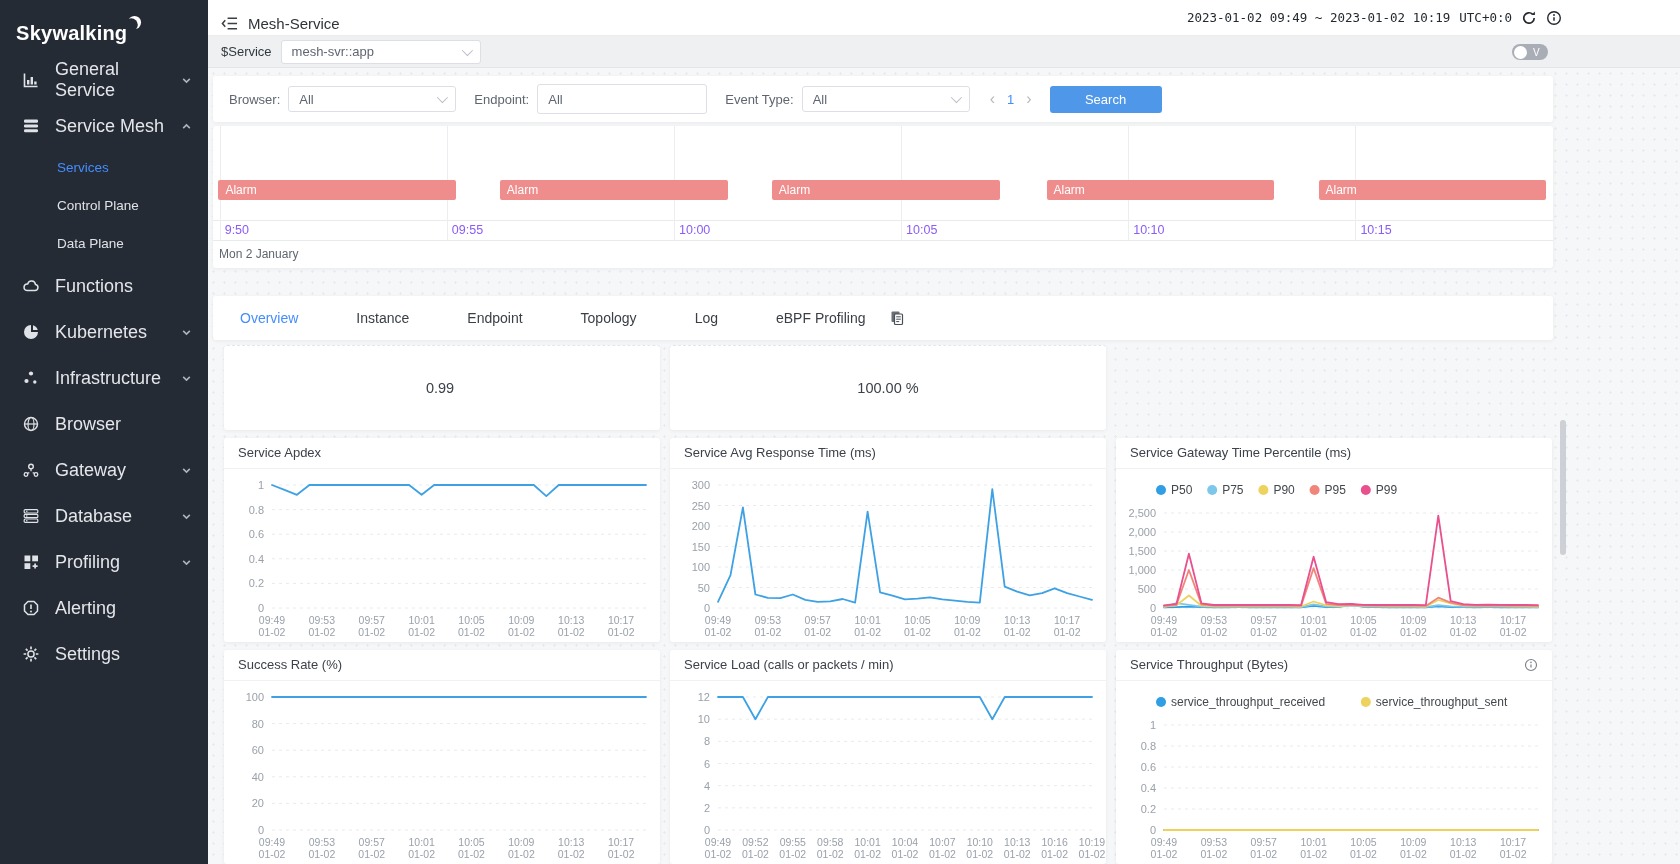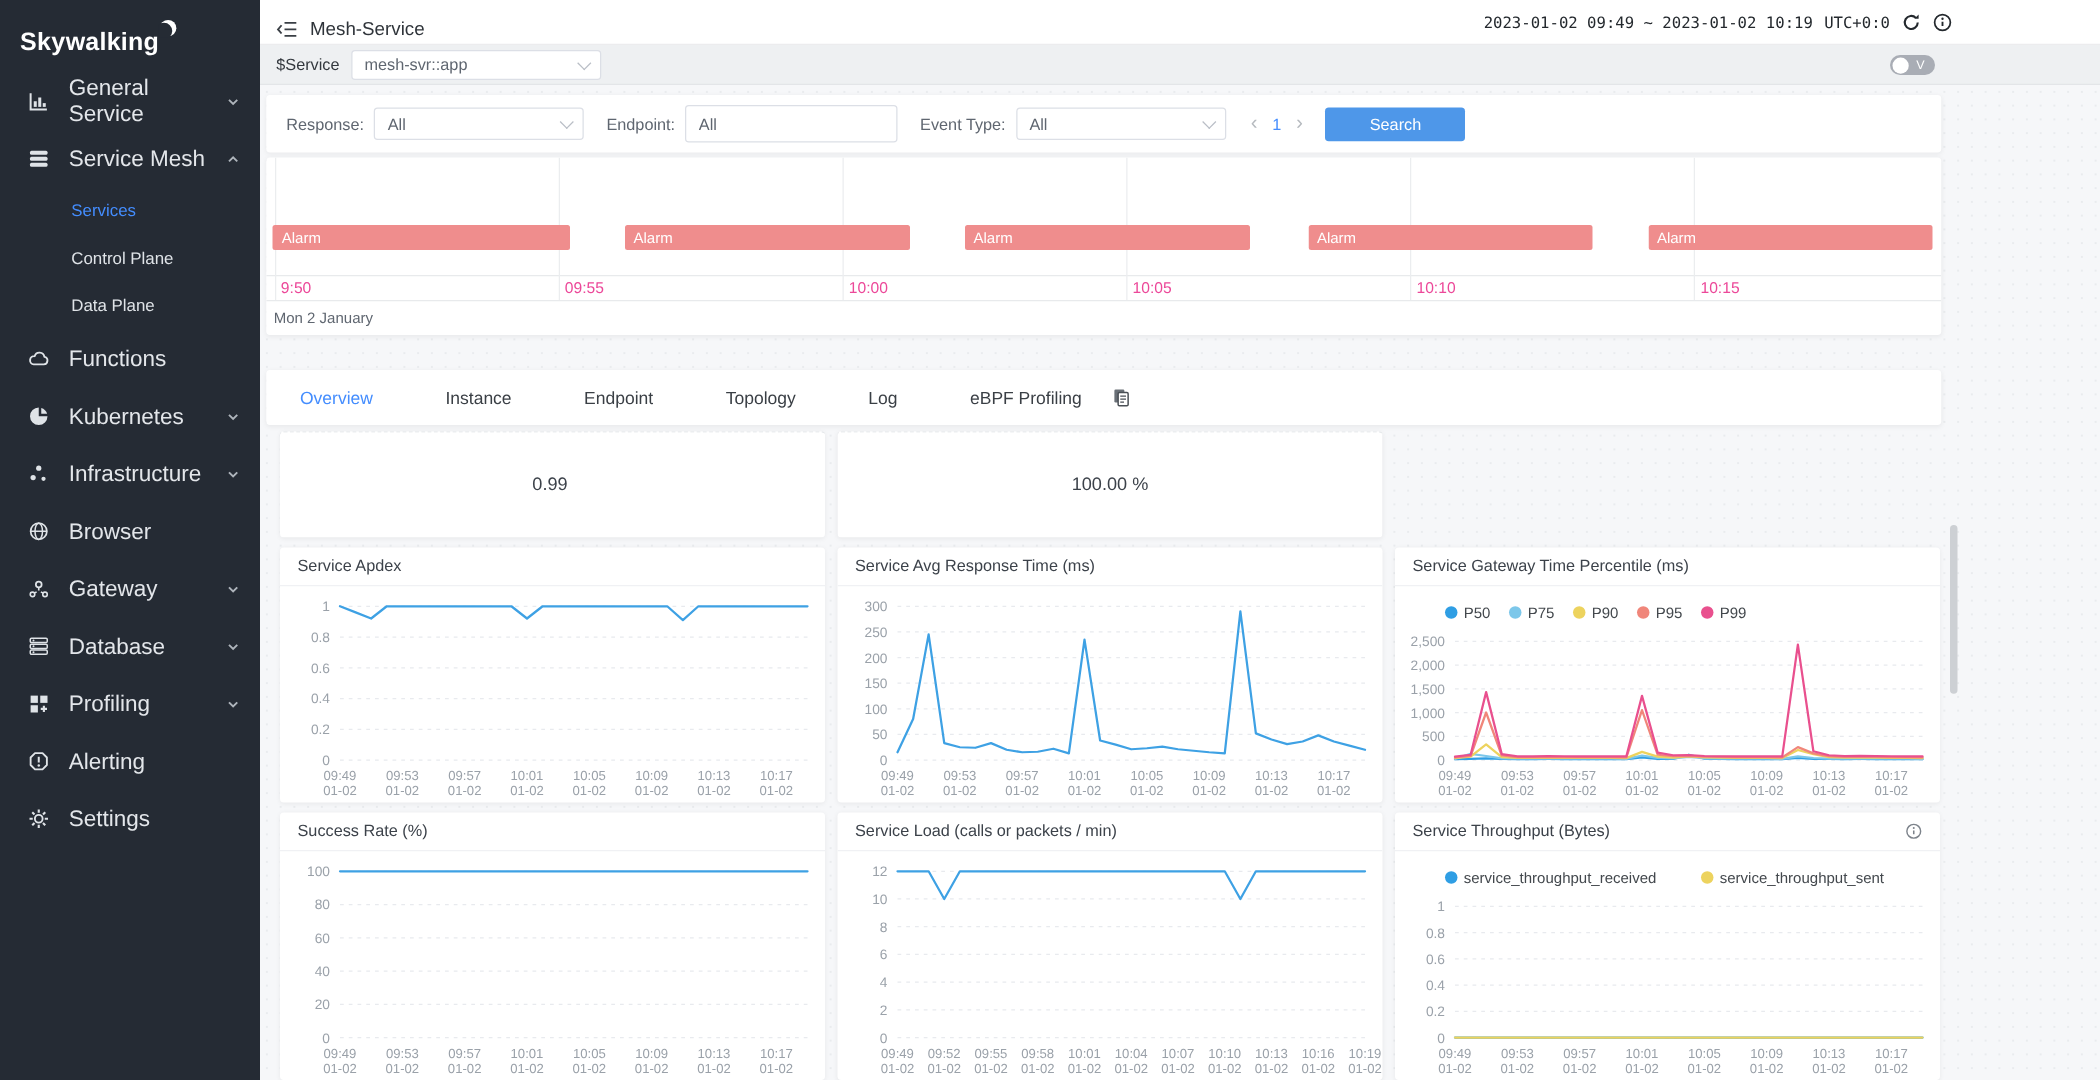--- a/index.html
+++ b/index.html
@@ -55,21 +55,21 @@
   .pg-arrow{color:#b6babf;font-size:16px;cursor:pointer;}
   .pg-num{color:#448dfe;}
   #search-btn{width:112px;height:27px;background:#4e97e9;color:#fff;font-size:13px;border:none;border-radius:3px;
       margin-left:18px;display:flex;align-items:center;justify-content:center;cursor:pointer;font-family:"Liberation Sans",sans-serif;}
   
   #timeline-card{left:5px;top:58px;width:1340px;height:142px;overflow:hidden;}
   .gline{position:absolute;top:0;width:1px;height:114px;background:#ebedef;}
   .gantt-sep{position:absolute;left:0;right:0;height:1px;background:#e8eaec;}
   .alarm-bar{position:absolute;top:54px;height:20px;border-radius:2px;color:#fff;font-size:12px;line-height:20px;
       padding-left:7px;box-sizing:border-box;overflow:hidden;white-space:nowrap;cursor:pointer;}
-  .gtick{position:absolute;top:94px;height:20px;line-height:21px;font-size:12.5px;color:#ec4899;white-space:nowrap;}
+  .gtick{position:absolute;top:94px;height:20px;line-height:21px;font-size:12.5px;color:#8b5cf6;white-space:nowrap;}
   #gantt-day{position:absolute;top:114px;left:6px;height:28px;line-height:28px;font-size:12px;color:#5f6670;}
   
   #tabs-card{left:5px;top:228px;width:1340px;height:44px;display:flex;align-items:center;padding-left:27px;gap:58px;}
   .tab{font-size:14px;color:#3a3f45;cursor:pointer;white-space:nowrap;}
   .tab.active{color:#448dfe;}
   #tab-copy{margin-left:-34px;display:inline-flex;cursor:pointer;}
   
   .metric-card{display:flex;align-items:center;justify-content:center;gap:4px;border-top:1px dashed #e4e7ea;}
   .mv,.mu{font-size:14.5px;color:#3c424a;}
   .panel-title{height:30px;line-height:30px;padding:0 14px;font-size:13px;color:#3c424a;border-bottom:1px solid #f0f1f4;
@@ -269,21 +269,21 @@
     </div>
     <div id="version-toggle">
       <span class="knob"></span>
       <span class="vlab">V</span>
     </div>
   </div>
 
   <div id="content">
 
     <div class="card" id="filter-card">
-      <span class="flabel">Response:</span>
+      <span class="flabel">Browser:</span>
       <div class="select" id="instance-select">
         <span>All</span>
         <span class="caret"></span>
       </div>
       <span class="flabel gap18">Endpoint:</span>
       <input id="endpoint-input" value="All" style="">
       <span class="flabel gap18">Event Type:</span>
       <div class="select" id="event-select">
         <span>All</span>
         <span class="caret"></span>

